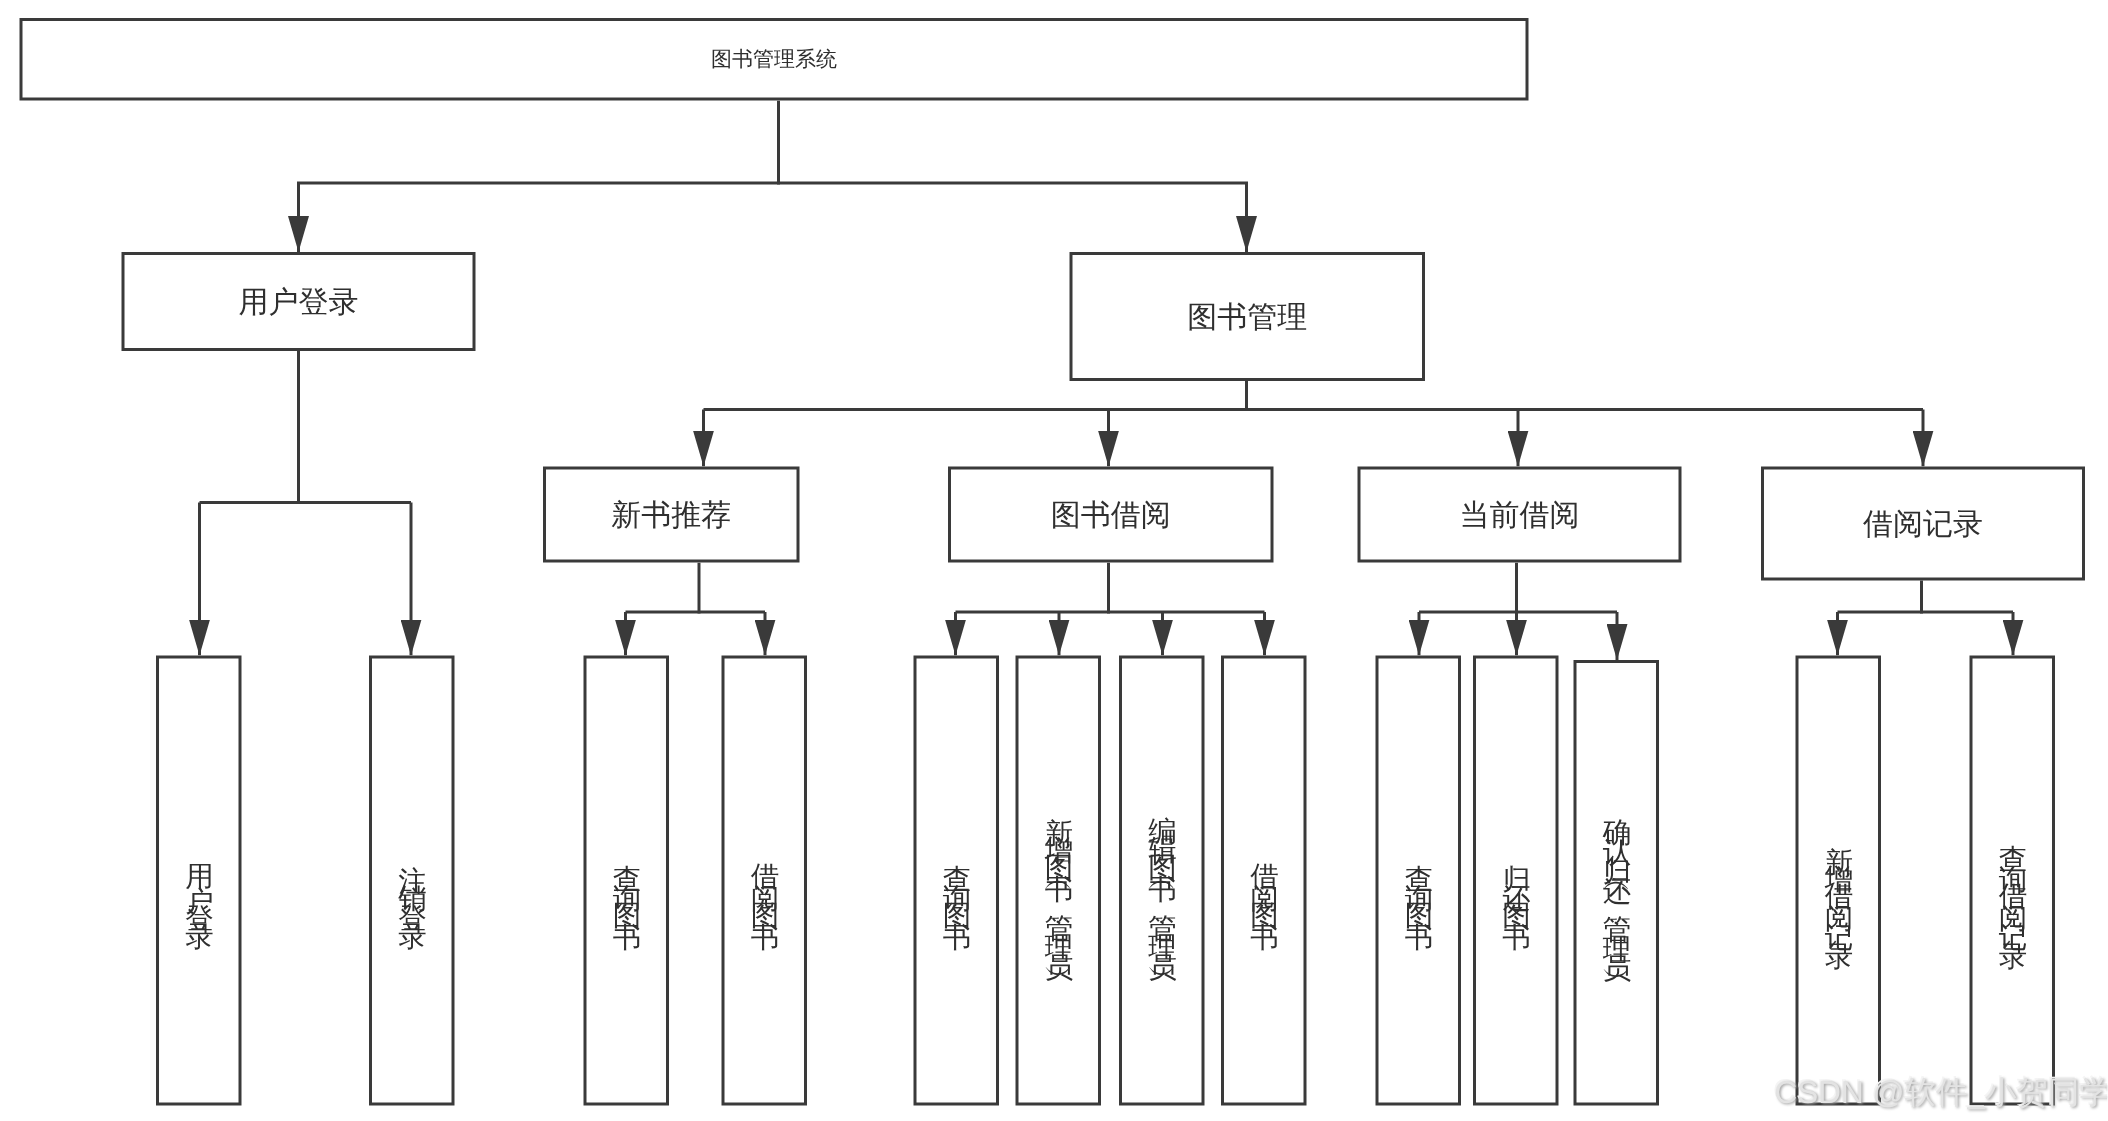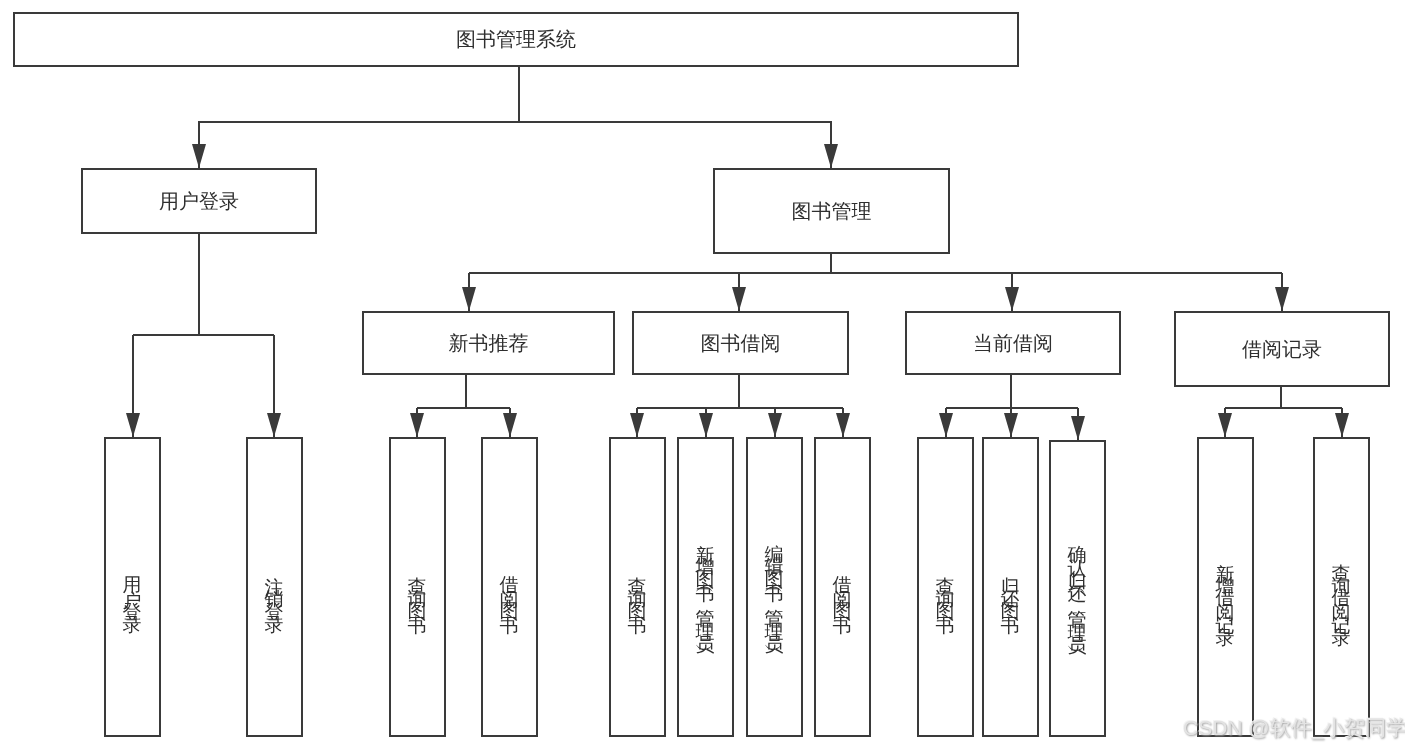--- a/index.html
+++ b/index.html
@@ -26,21 +26,21 @@
   .node {
     position: absolute;
     box-sizing: border-box;
     border: 2px solid #3a3a3a;
     background: #ffffff;
     display: flex;
     align-items: center;
     justify-content: center;
     text-align: center;
   }
-  .node.root  { font-size: 20px; }
+  .node.root  { font-size: 14px; }
   .node.lvl2  { font-size: 20px; }
   .node.lvl3  { font-size: 20px; }
   .leaf {
     position: absolute;
     box-sizing: border-box;
     border: 2px solid #3a3a3a;
     background: #ffffff;
     width: 57px;
     height: 300px;
     top: 437px;
@@ -126,21 +126,21 @@
     <span>图书管理系统</span>
   </div>
 
   <div class="node lvl2" style="left:81px; top:168px; width:236px; height:66px;">
     <span>用户登录</span>
   </div>
   <div class="node lvl2" style="left:713px; top:168px; width:237px; height:86px;">
     <span>图书管理</span>
   </div>
 
-  <div class="node lvl3" style="left:362px; top:311px; width:253px; height:64px;">
+  <div class="node lvl3" style="left:362px; top:311px; width:171px; height:64px;">
     <span>新书推荐</span>
   </div>
   <div class="node lvl3" style="left:632px; top:311px; width:217px; height:64px;">
     <span>图书借阅</span>
   </div>
   <div class="node lvl3" style="left:905px; top:311px; width:216px; height:64px;text-align:center;">
     <span>当前借阅</span>
   </div>
   <div class="node lvl3" style="left:1174px; top:311px; width:216px; height:76px;">
     <span>借阅记录</span>

